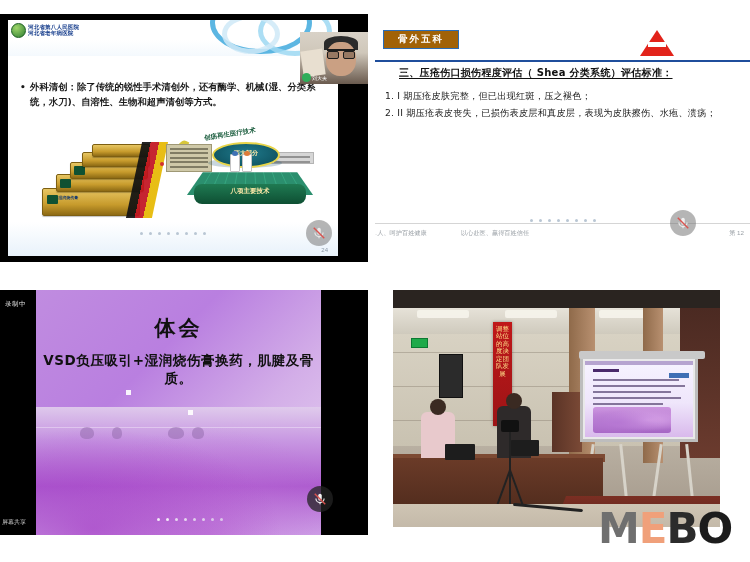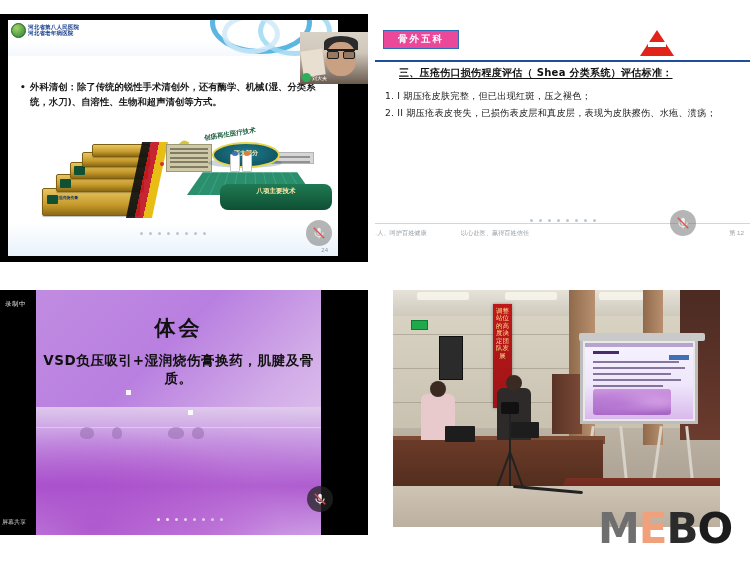--- a/index.html
+++ b/index.html
@@ -82,22 +82,22 @@
                  background:radial-gradient(ellipse at 50% 40%,#1f7a8c,#0b4a57);
                  border:2px solid #e8d54a;}
   .ellipse-outer span{position:absolute;left:0;right:0;top:5px;text-align:center;font-size:6px;
                       color:#ffe9a8;font-weight:bold;font-family:"DejaVu Sans",sans-serif;}
   .ellipse-shadow{position:absolute;left:200px;top:30px;width:74px;height:10px;border-radius:50%;
                   background:rgba(40,90,120,.25);}
   .grid-plate{position:absolute;left:188px;top:40px;width:108px;height:28px;
               background:repeating-linear-gradient(90deg,#2b8f6e 0 9px,#35a77f 9px 10px),
                          repeating-linear-gradient(0deg,#2b8f6e 0 6px,#35a77f 6px 7px);
               transform:perspective(60px) rotateX(38deg);}
-  .green-bar{position:absolute;left:186px;top:56px;width:112px;height:26px;border-radius:8px;
-             background:linear-gradient(180deg,#1f7a52,#0e4f33);margin-left:26px;}
+  .green-bar{position:absolute;left:186px;top:56px;width:112px;height:20px;border-radius:8px;
+             background:linear-gradient(180deg,#1f7a52,#0e4f33);}
   .green-bar span{display:block;text-align:center;font-size:6.5px;color:#ffe9a8;font-weight:bold;
                   line-height:14px;font-family:"DejaVu Sans",sans-serif;}
   .docs{position:absolute;left:222px;top:26px;width:26px;height:18px;}
   .doc{position:absolute;width:8px;height:16px;background:#fff;border:1px solid #c3c3c3;border-radius:1px;}
   .doc:after{content:"";position:absolute;left:1px;top:-4px;width:6px;height:5px;border-radius:50%;background:#3f72b5;}
   .doc.d1{left:0;}
   .doc.d2{left:12px;}
   .doc.d2:after{background:#e07b39;}
   .tl-footerband{
     position:absolute;left:0;bottom:0;width:100%;height:34px;
@@ -105,21 +105,21 @@
   }
   .dotsrow{position:absolute;left:50%;transform:translateX(-50%);display:flex;gap:6px;}
   .dotsrow i{width:3px;height:3px;border-radius:50%;background:#b9c6d4;display:block;}
   .pagenum{position:absolute;right:10px;font-size:6px;color:#8a97a6;}
 
   
   #tr{left:375px;top:10px;width:375px;height:258px;background:#ffffff;}
   #tr .slide{position:absolute;left:0;top:12px;width:375px;height:234px;background:#fff;}
   .tr-head{position:absolute;left:0;top:0;width:100%;height:38px;border-bottom:2px solid #1f4e9c;}
   .dept-badge{
-    position:absolute;left:8px;top:8px;padding:2px 14px;background:#ec4899;
+    position:absolute;left:8px;top:8px;padding:2px 14px;background:#a16207;
     color:#fff;font-size:9.5px;font-weight:bold;letter-spacing:2px;
     font-family:"DejaVu Sans",sans-serif;border:1px solid #2a6cb6;
   }
   .red-logo{
     position:absolute;right:76px;top:4px;width:34px;height:30px;
   }
   .red-logo:before{
     content:"";position:absolute;left:0;top:4px;width:0;height:0;
     border-left:17px solid transparent;border-right:17px solid transparent;border-bottom:26px solid #e2231a;
   }
@@ -176,21 +176,21 @@
   .bl-corner{
     position:absolute;left:2px;bottom:8px;font-size:6px;color:#cfcfcf;
     font-family:"DejaVu Sans",sans-serif;white-space:nowrap;
   }
   .cursor-sq{position:absolute;left:90px;top:100px;width:5px;height:5px;background:#fff;opacity:.9;}
   .cursor-sq2{position:absolute;left:152px;top:120px;width:5px;height:5px;background:#fff;opacity:.9;}
 
   
   #br{left:393px;top:290px;width:327px;height:237px;background:#2a2420;}
   .room{position:absolute;inset:0;overflow:hidden;
-    background:linear-gradient(180deg,#cfc8bb 0%,#c8c0b2 40%,#b9b0a2 62%,#a29688 100%);}
+    background:linear-gradient(180deg,#cfc8bb 0%,#c8c0b2 40%,#b9b0a2 62%,#a29688 100%);margin-top:18px;}
   .ceiling{position:absolute;left:0;top:0;width:100%;height:26px;background:linear-gradient(180deg,#e6e2d8,#cfcabd);}
   .ceil-light{position:absolute;top:2px;width:52px;height:8px;background:#f4f2ea;border-radius:2px;opacity:.95;}
   .wall{position:absolute;left:0;top:26px;width:100%;height:112px;
         background:linear-gradient(180deg,#d8d2c3,#c9c2b1);}
   .wall-line{position:absolute;left:0;width:100%;height:1px;background:rgba(120,110,95,.35);}
   .pillar{position:absolute;top:0;height:155px;background:linear-gradient(90deg,#8f6a4a,#b89070);}
   .door-dark{position:absolute;right:0;top:0;width:40px;height:150px;background:linear-gradient(180deg,#4b2a22,#6b3b2e);}
   .banner{
     position:absolute;left:100px;top:14px;width:19px;height:104px;
     background:linear-gradient(180deg,#c0181a,#9c1416);

